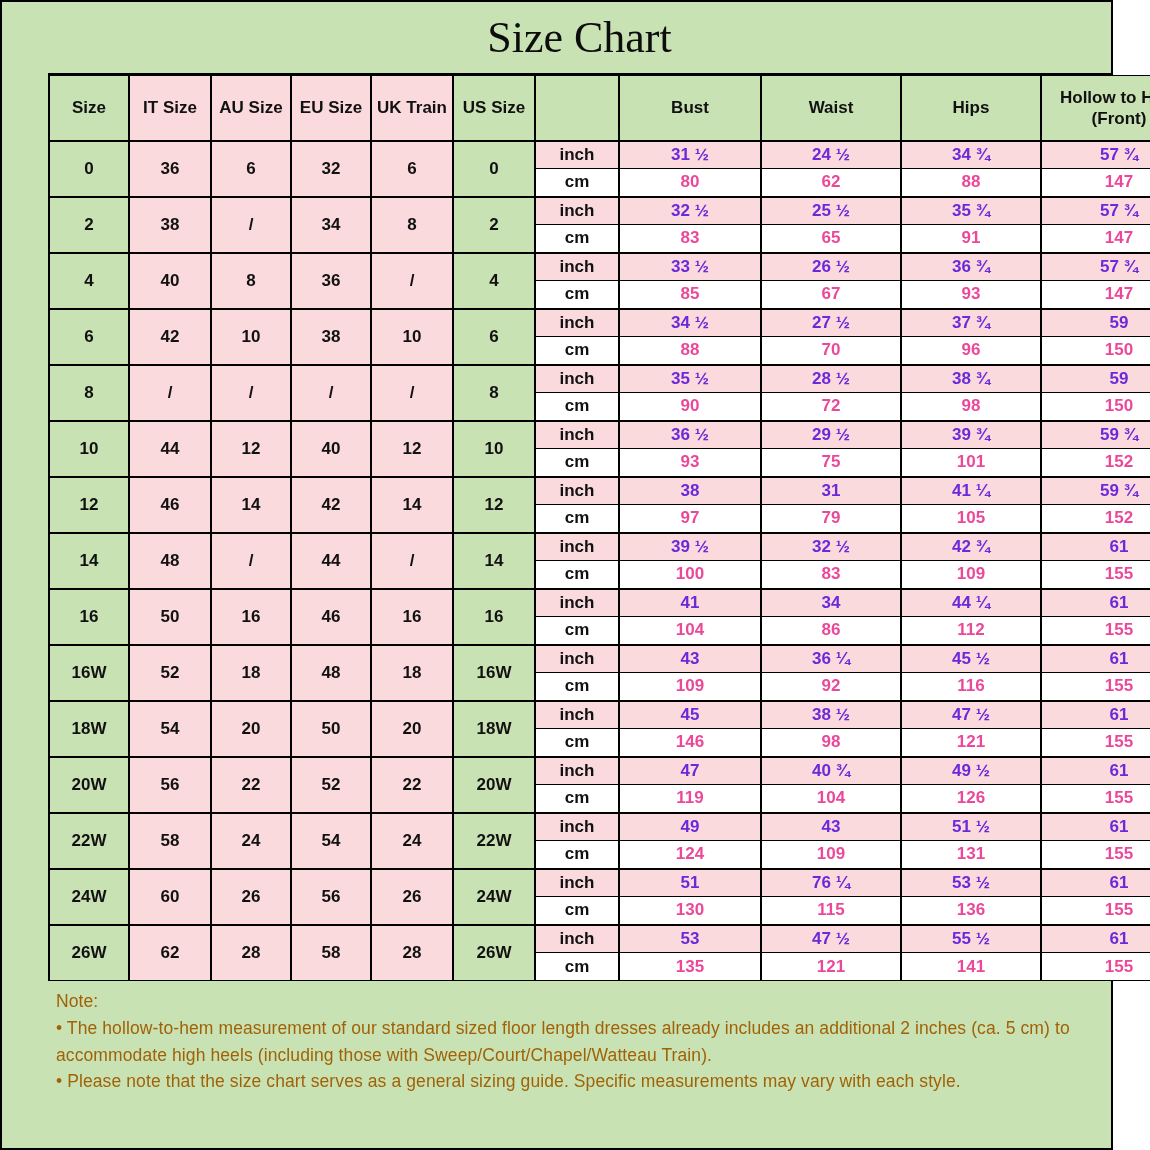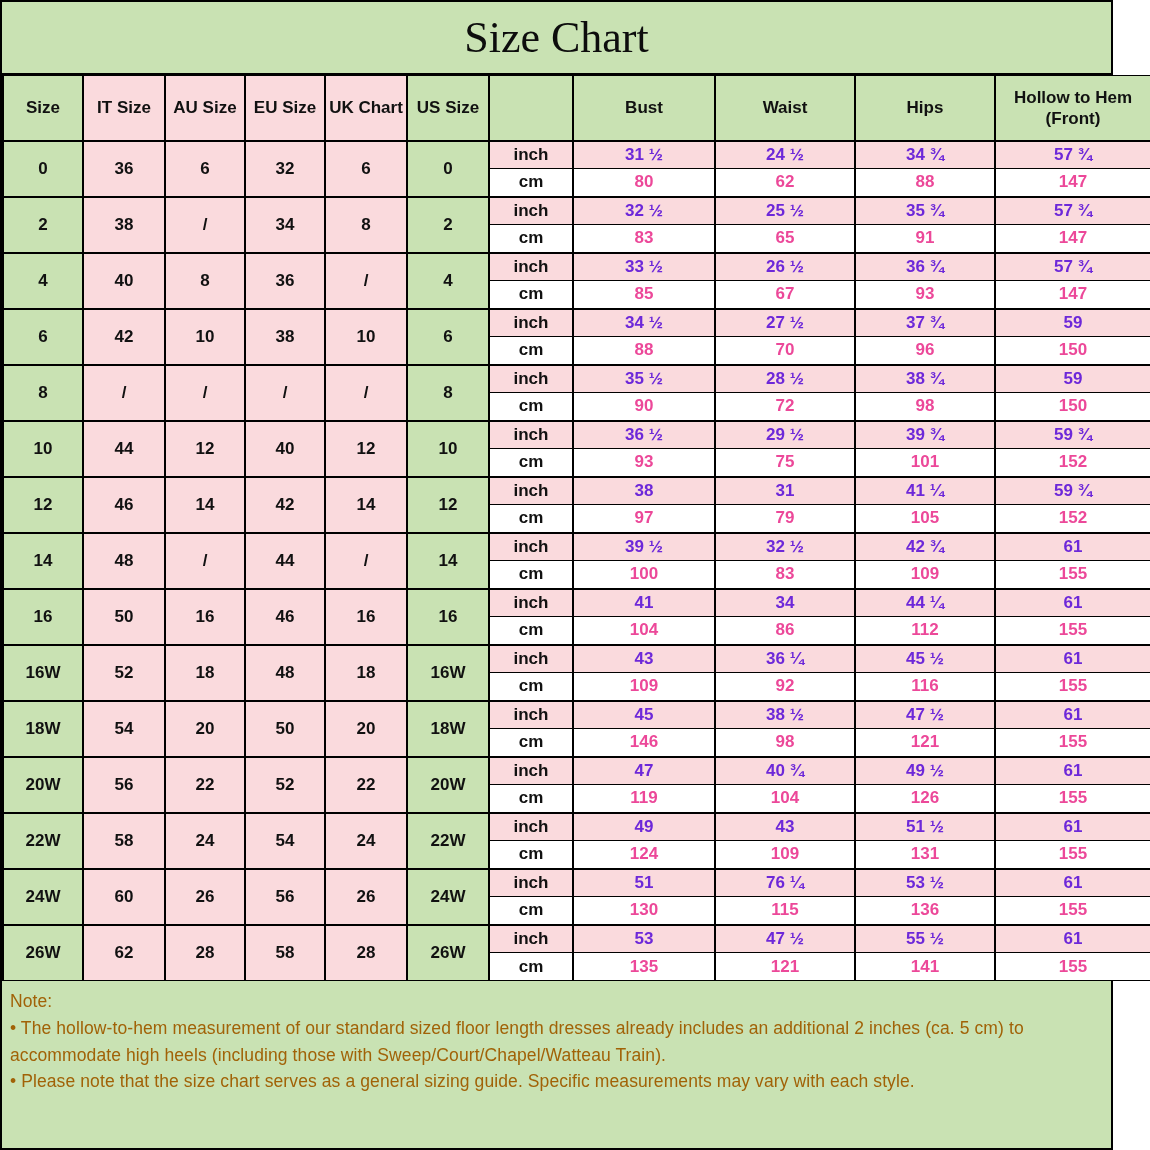--- a/index.html
+++ b/index.html
@@ -6,21 +6,21 @@
   html, body { background: #ffffff; }
   body {
     width: 1150px; height: 1150px;
     font-family: "Liberation Sans", sans-serif;
     color: #111;
   }
   .sheet {
     width: 1113px; height: 1150px;
     background: #c9e2b3;
     border: 2px solid #000;
-    display: flex; flex-direction: column;
+    display: flex; flex-direction: column; padding-left: 46px;
   }
   .title-bar {
     height: 73px;
     background: #c9e2b3;
     border-bottom: 2px solid #000;
     display: flex; align-items: center; justify-content: center;
     font-family: "Liberation Serif", serif;
     font-size: 44px;
     color: #0d0d0d;
   }
@@ -85,21 +85,21 @@
         <col style="width:140px">
       <col style="width:140px">
         <col style="width:156px">
     </colgroup>
     <thead>
       <tr>
         <th class="green">Size</th>
         <th class="pink">IT Size</th>
         <th class="pink">AU Size</th>
         <th class="pink">EU Size</th>
-        <th class="pink">UK Chart</th>
+        <th class="pink">UK Train</th>
         <th class="green">US Size</th>
         <th class="green"></th>
         <th class="green">Bust</th>
         <th class="green">Waist</th>
         <th class="green">Hips</th>
         <th class="green hollow-head">
           <span>Hollow to Hem</span>
           <span>(Front)</span>
         </th>
       </tr>

